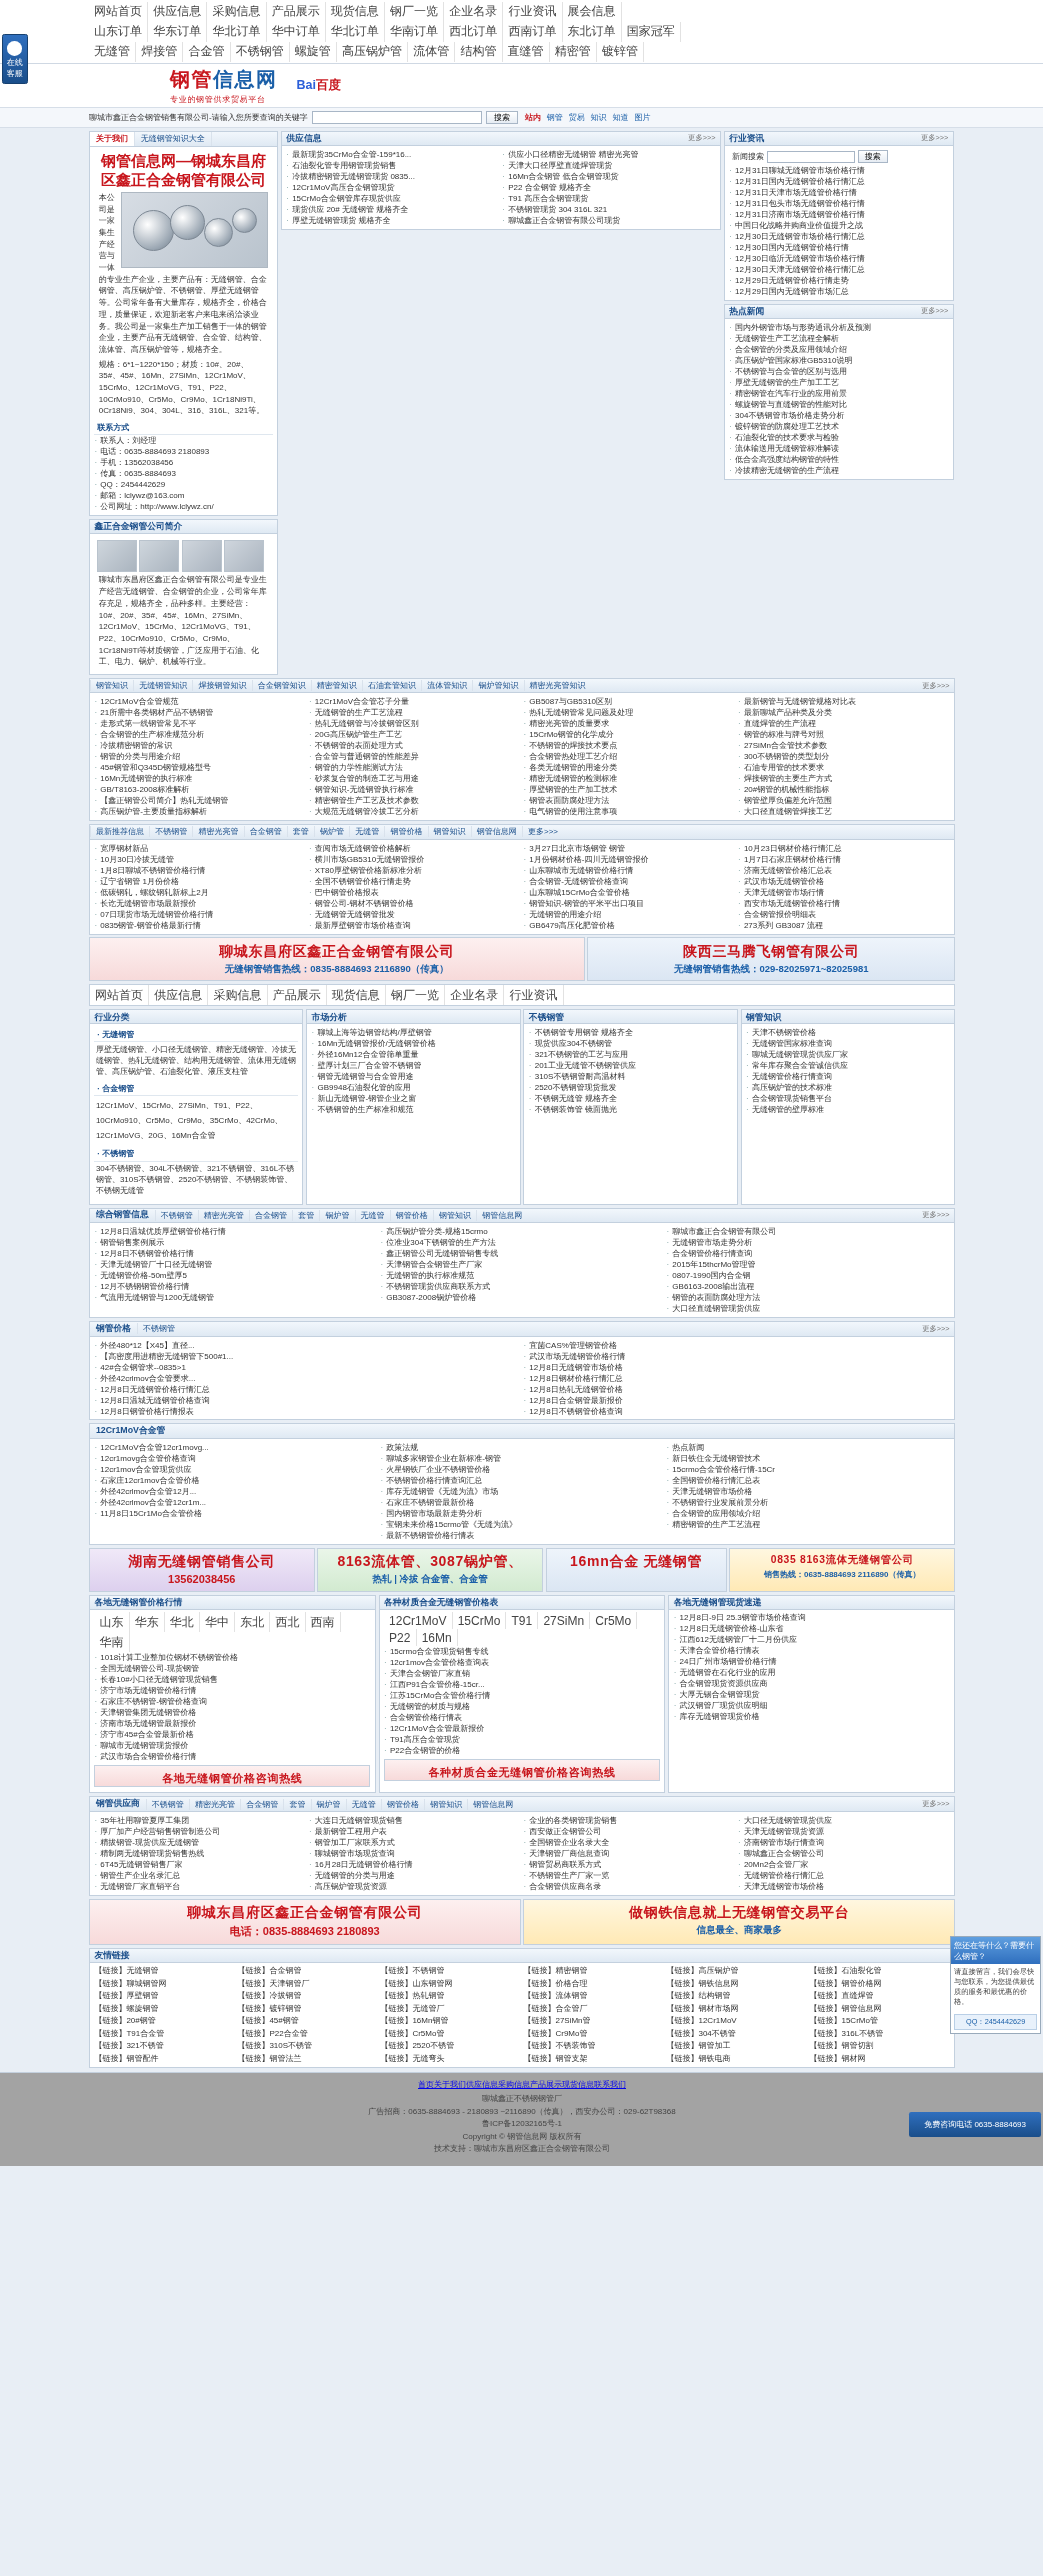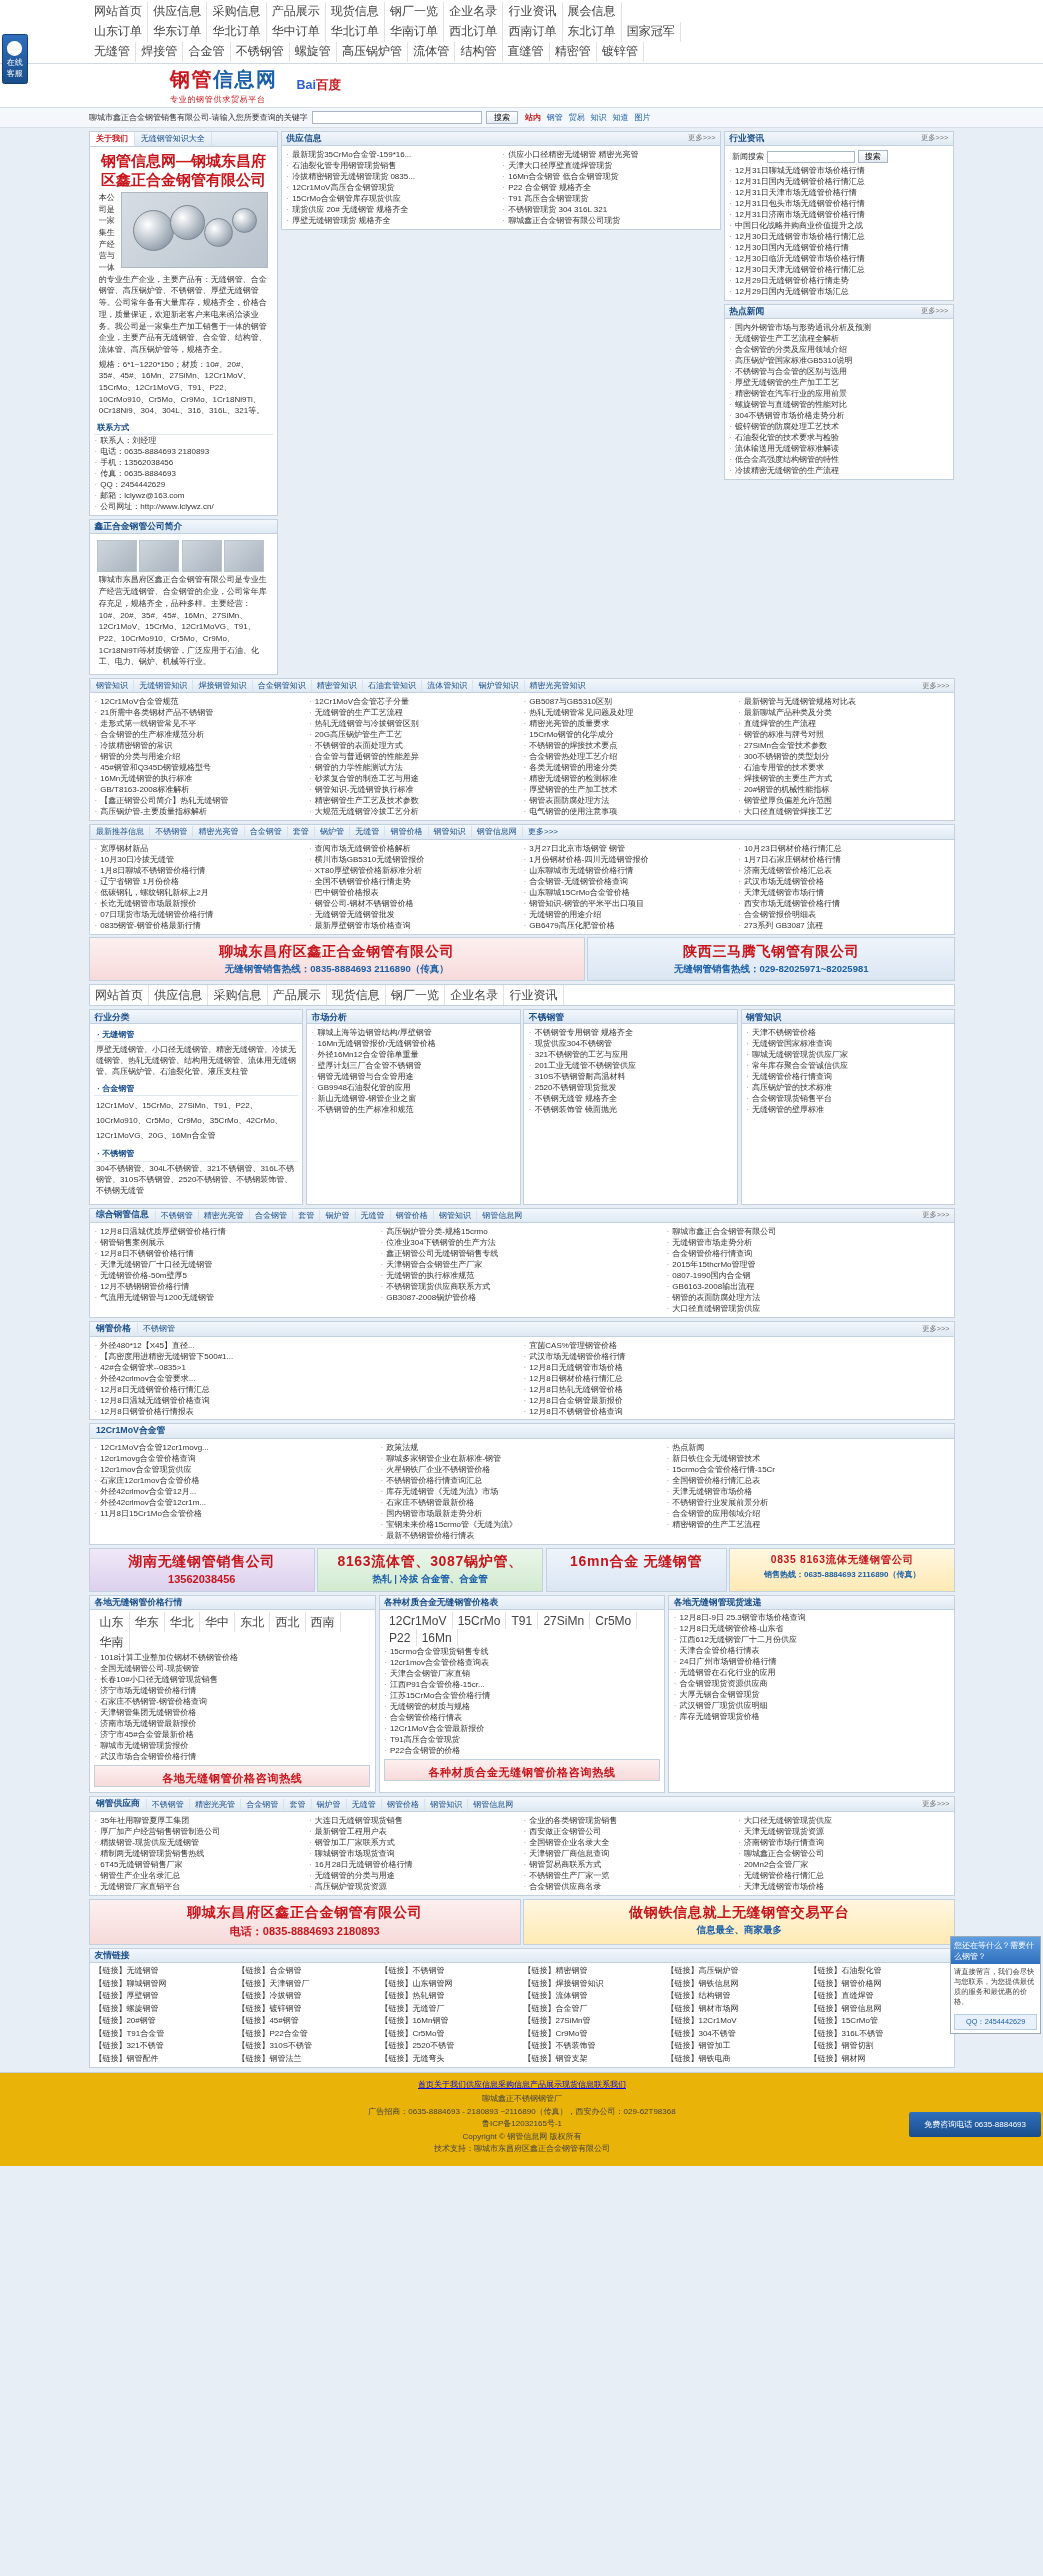--- a/index.html
+++ b/index.html
@@ -122,21 +122,21 @@
   .seg-hd .more { font-size:7.3px; color:#777; padding:0 4.4px; }
 
   
   .linkgrid { display:grid; grid-template-columns:repeat(6,1fr); gap:1.5px 2.9px; padding:2.9px 4.4px; }
   .linkgrid a {
     font-size:8px; color:#333; text-decoration:none; white-space:nowrap;
     overflow:hidden; text-overflow:ellipsis;
   }
 
   
-  .footer { background:#eab308; border-top:0.7px solid #c3d0de; margin-top:4.4px; padding:5.9px 0 10.3px; text-align:center; }
+  .footer { background:#a3a3a3; border-top:0.7px solid #c3d0de; margin-top:4.4px; padding:5.9px 0 10.3px; text-align:center; }
   .footer .fnav { font-size:8px; color:#1a5fa8; margin-bottom:2.9px; }
   .footer .fline { font-size:8px; color:#444; line-height:12.5px; }
 
   
   .side-left {
     position:absolute; left:1.5px; top:34px; width:26.4px;
     background:linear-gradient(#2f6fbe,#1a4e8a); border:0.7px solid #16406f;
     color:#fff; font-size:8px; text-align:center; padding:4.4px 1.5px; line-height:10.3px;
     border-radius:2.2px;
   }
@@ -944,21 +944,21 @@
       <div class="linkgrid" id="linkGrid">
           <a href="#">【链接】无缝钢管</a>
           <a href="#">【链接】合金钢管</a>
           <a href="#">【链接】不锈钢管</a>
           <a href="#">【链接】精密钢管</a>
           <a href="#">【链接】高压锅炉管</a>
           <a href="#">【链接】石油裂化管</a>
           <a href="#">【链接】聊城钢管网</a>
           <a href="#">【链接】天津钢管厂</a>
           <a href="#">【链接】山东钢管网</a>
-          <a href="#">【链接】焊接钢管知识</a>
+          <a href="#">【链接】价格合理</a>
           <a href="#">【链接】钢铁信息网</a>
           <a href="#">【链接】钢管价格网</a>
           <a href="#">【链接】厚壁钢管</a>
           <a href="#">【链接】冷拔钢管</a>
           <a href="#">【链接】热轧钢管</a>
           <a href="#">【链接】流体钢管</a>
           <a href="#">【链接】结构钢管</a>
           <a href="#">【链接】直缝焊管</a>
           <a href="#">【链接】螺旋钢管</a>
           <a href="#">【链接】镀锌钢管</a>

